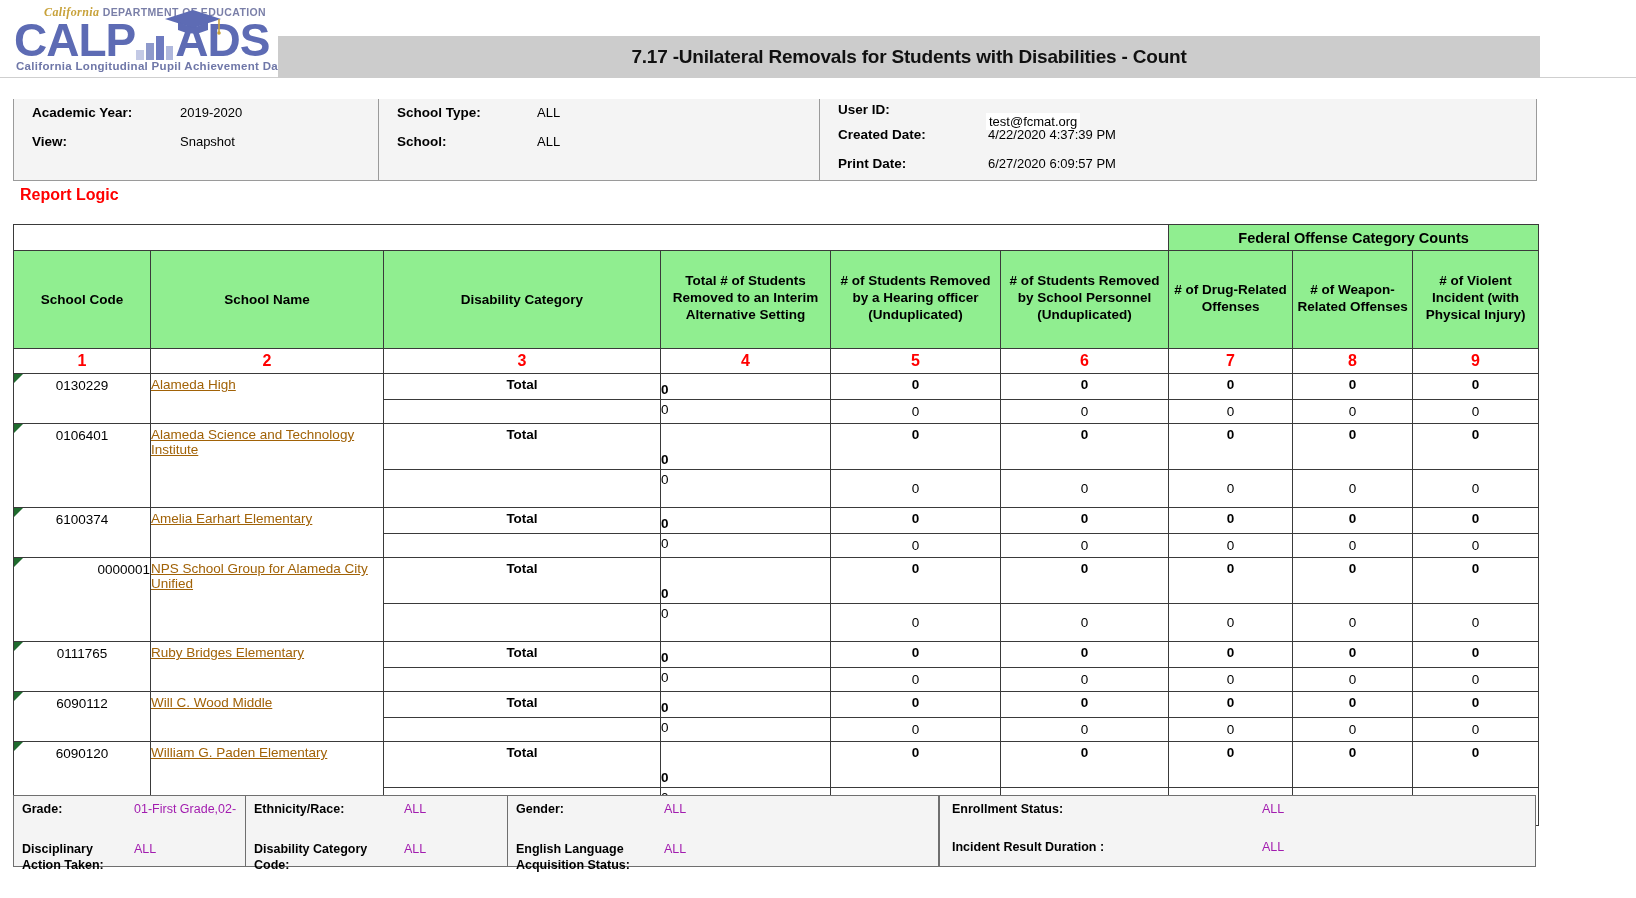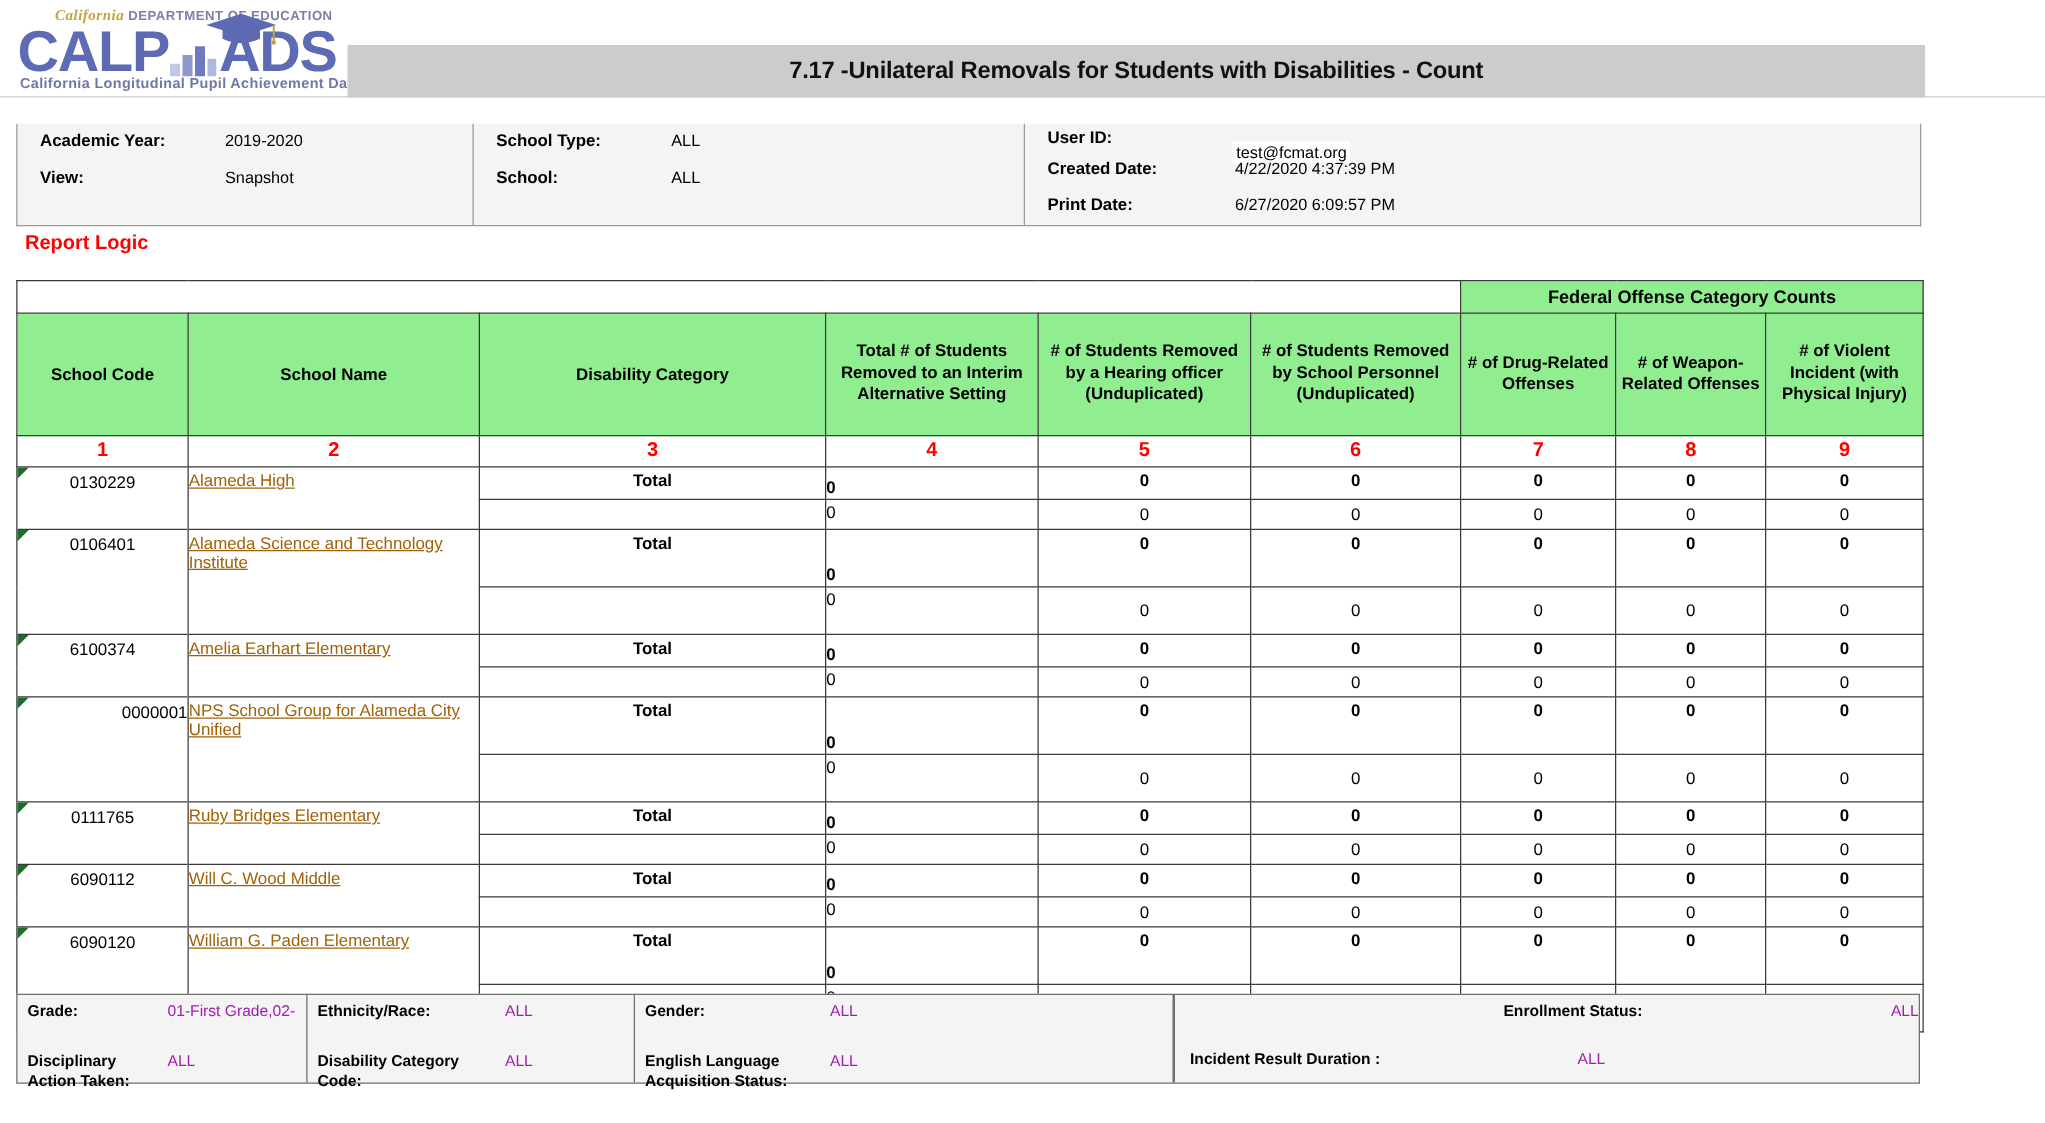--- a/index.html
+++ b/index.html
@@ -240,21 +240,21 @@
   .f-k {
     font-size: 12.5px; font-weight: bold; color: #000;
     line-height: 16px;
   }
   .f-col.fc1 .f-k { width: 112px; }
   .f-col.fc2 .f-k { width: 150px; }
   .f-col.fc3 .f-k { width: 148px; }
   .f-col.fc4 .f-k { width: 310px; }
   .f-v { font-size: 12.5px; color: #a21caf; line-height: 16px; }
   .f-row.tall { height: 38px; }
-  .f-row.tall2 { height: 36px; justify-content: flex-end; }
+  .f-row.tall2 { height: 36px; }
 </style>
 </head>
 <body>
 
 <div id="page">
 
   <div class="banner">
 
     <div class="logo-wrap">
       <div class="logo-cde">

